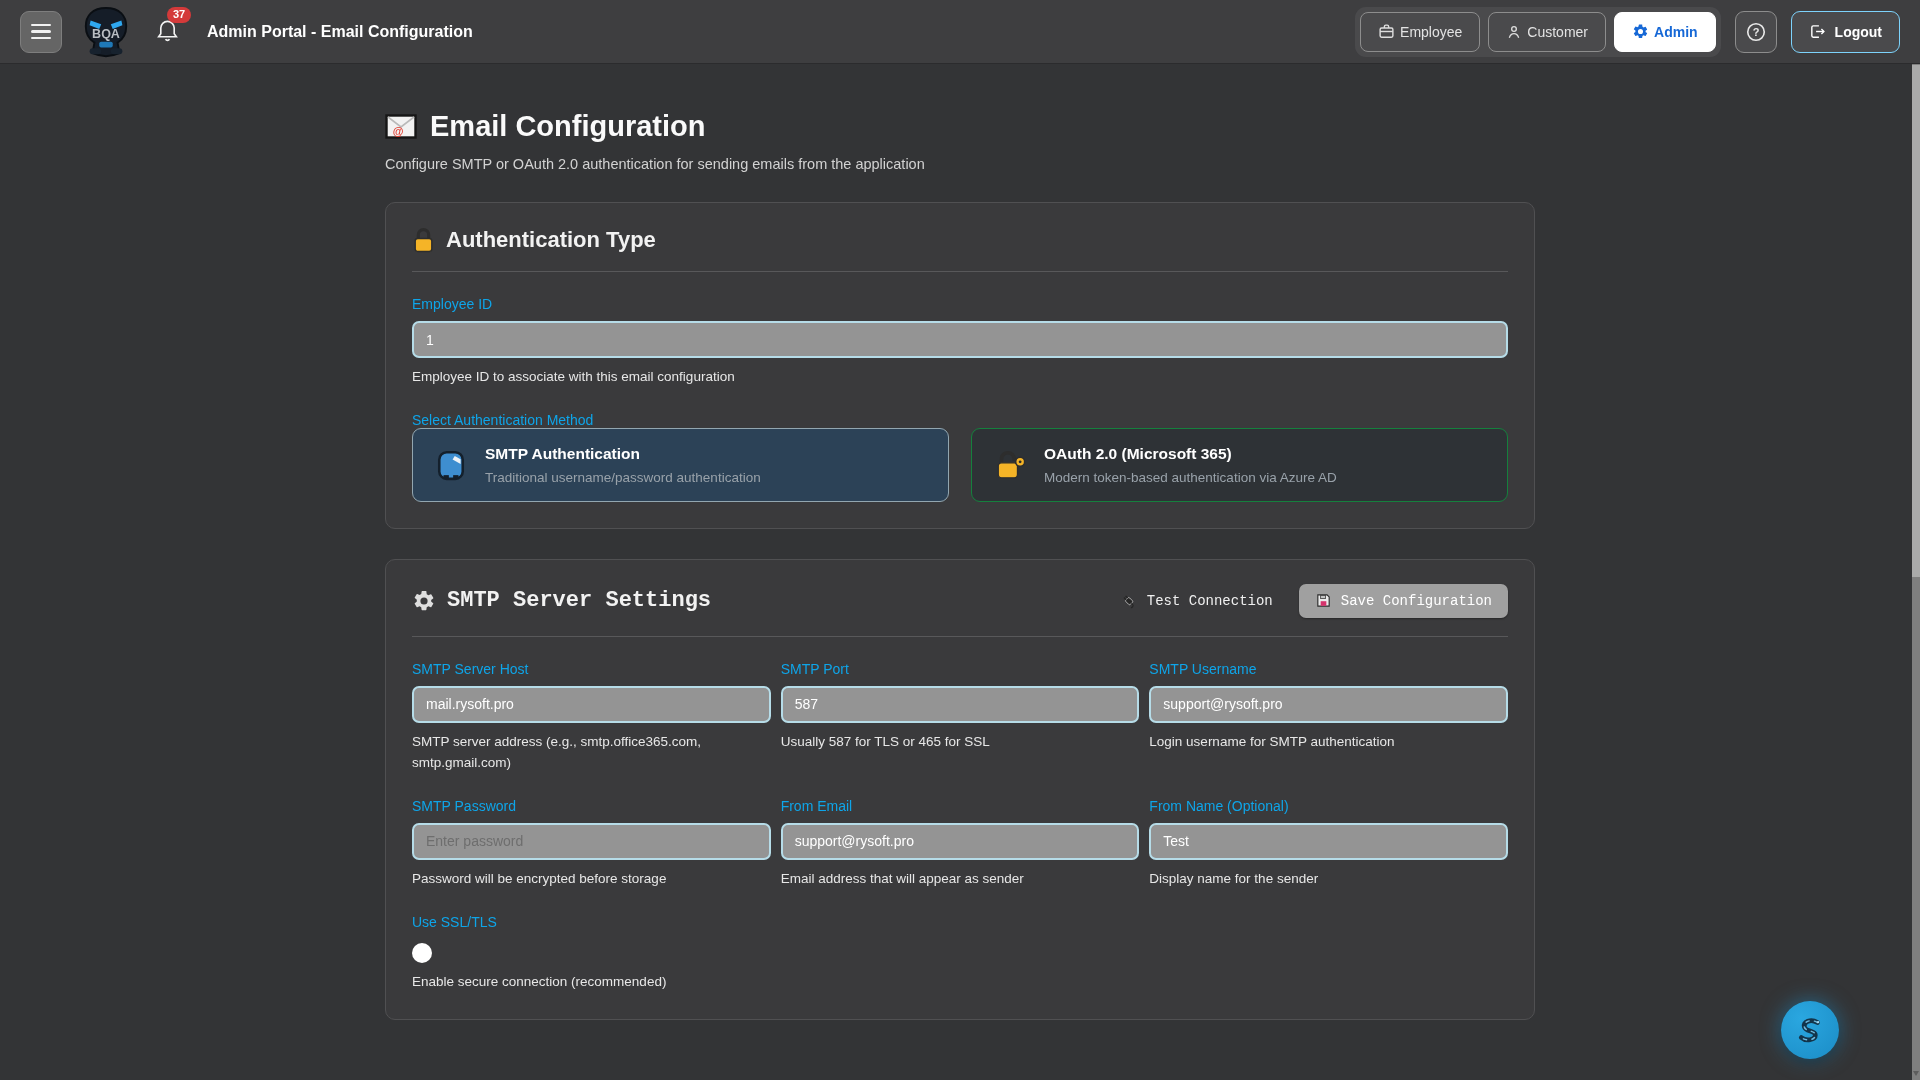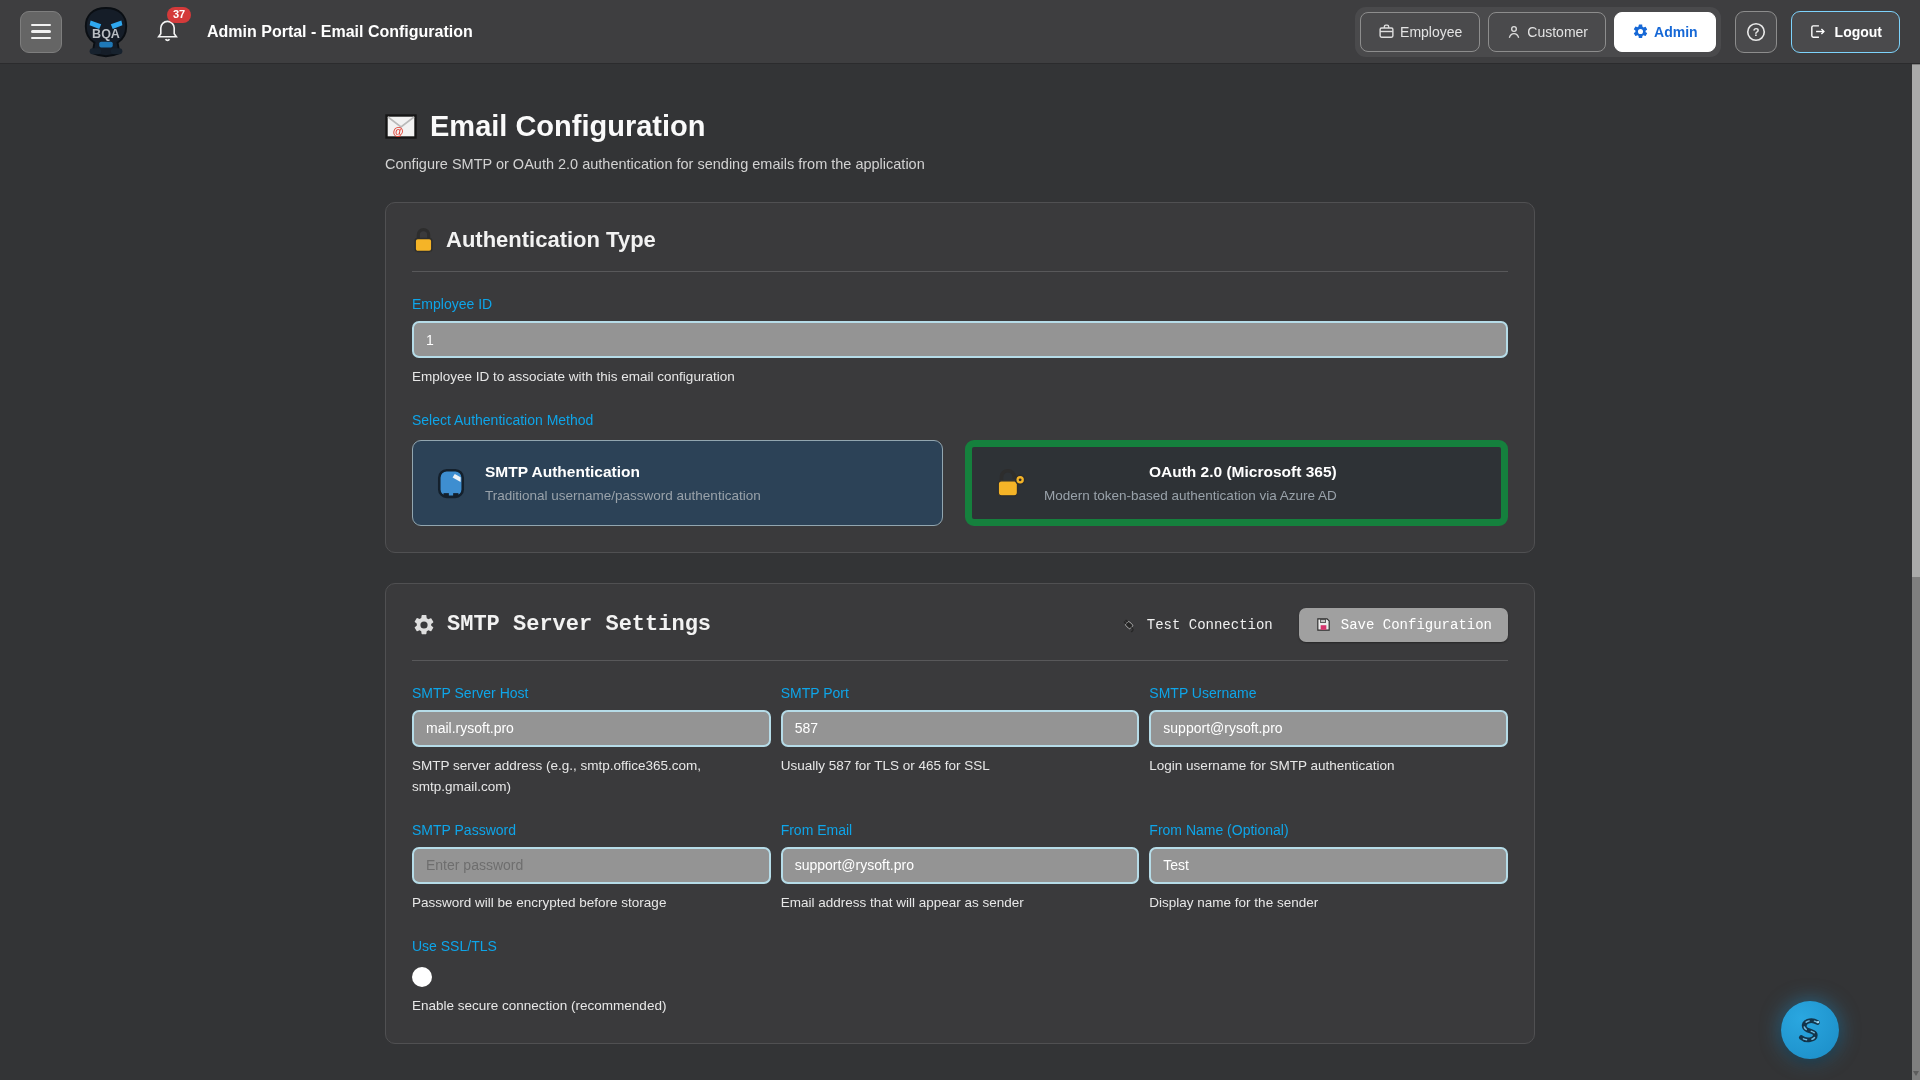--- a/index.html
+++ b/index.html
@@ -55,27 +55,27 @@
   .card-head { display:flex; align-items:center; gap:11px; color:#f2f2f2; font-size:22px; font-weight:bold; }
   .divider { height:1px; background:#58585a; margin-top:18px; }
   .field-label { margin-top:24px; color:#0ea5e9; font-size:14px; }
   .text-input {
     display:block; margin-top:9px; width:100%; height:37px;
     background:#949494; border:2px solid #b6dce8; border-radius:7px;
     color:#ffffff; font-size:14px; padding:0 12px; outline:none; font-family:inherit;
   }
   .text-input::placeholder { color:#6e6e6e; }
   .helper { margin-top:9px; color:#e7e7e7; font-size:13.5px; line-height:1.55; }
-  .methods { display:flex; gap:22px; margin-top:12px; }
+  .methods { display:flex; gap:22px; margin-top:0; }
   .method {
     flex:1; border-radius:9px; padding:16px 22px; display:flex; align-items:center;
     gap:18px; cursor:pointer;
   }
   .method.selected   { background:#2c4257; border:1px solid #92a6b0; }
-  .method.unselected { background:#2e3236; border:7px solid #15803d;text-align:right; }
+  .method.unselected { background:#2e3236; border:1px solid #15803d; }
   .method-title { color:#ffffff; font-size:15.5px; font-weight:bold; }
   .method-sub { margin-top:7px; color:#99a2aa; font-size:13.5px; }
   .card2-head-row { display:flex; align-items:center;font-family:Liberation Mono, monospace; }
   .head-actions { margin-left:auto; display:flex; align-items:center; gap:26px; }
   .test-btn {
     display:flex; align-items:center; gap:9px; background:none; border:none;
     color:#f0f0f0; font-size:14px; font-family:inherit; cursor:pointer; padding:0;
   }
   .save-btn {
     display:flex; align-items:center; gap:9px; background:#a0a0a0; border:none;

